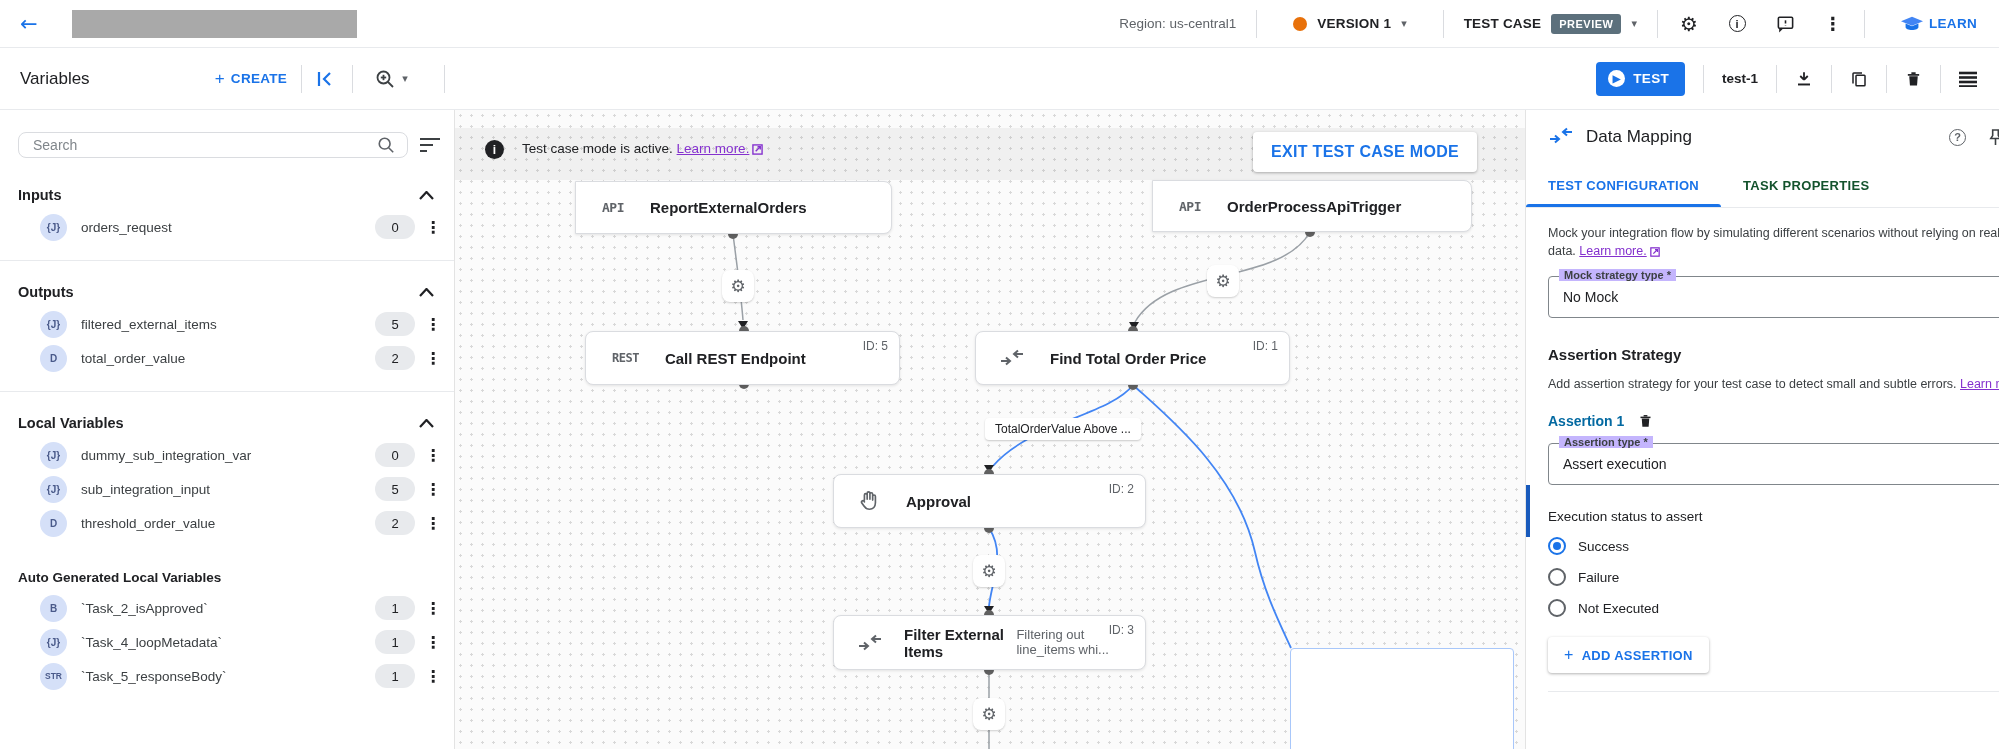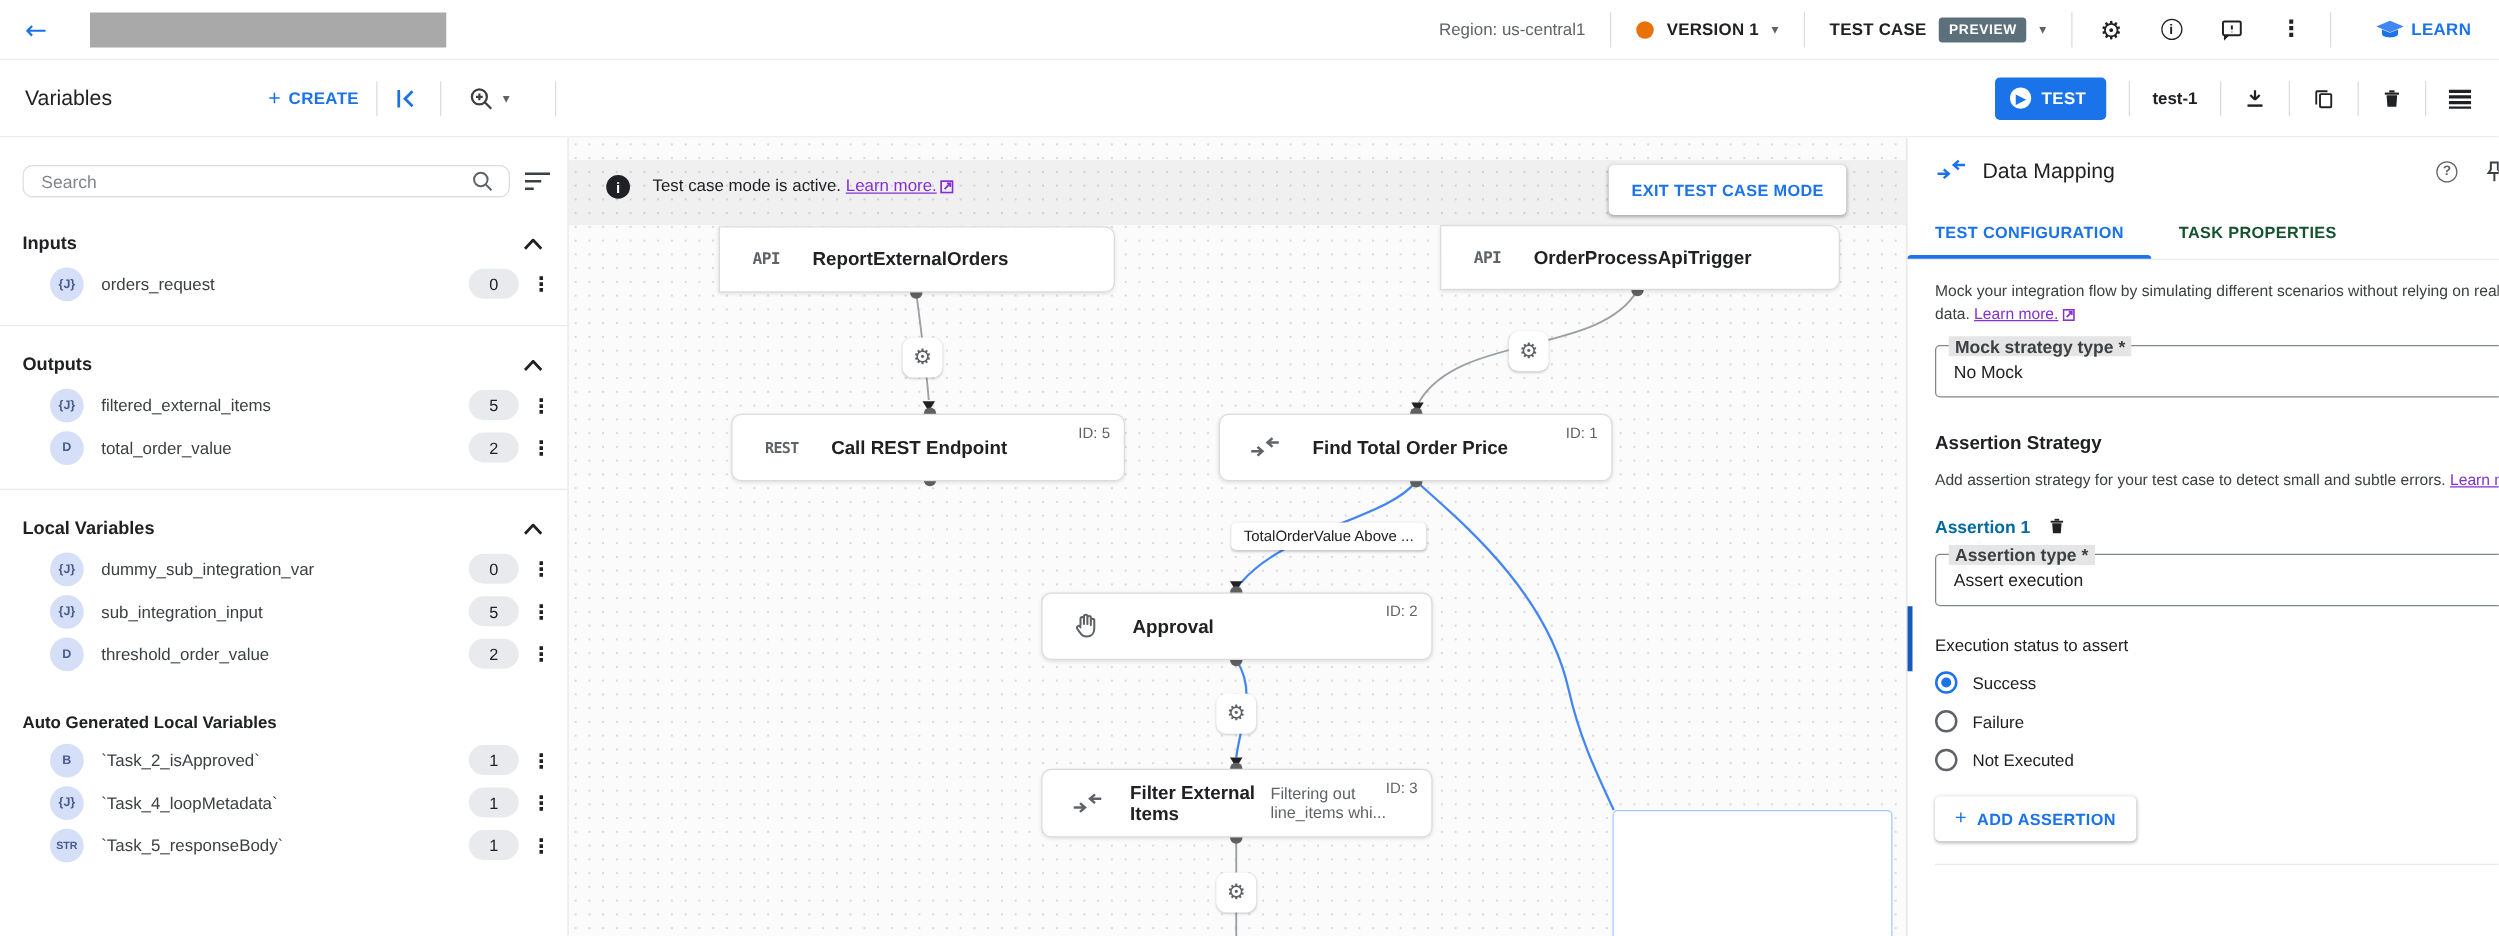--- a/index.html
+++ b/index.html
@@ -67,21 +67,21 @@
   .canvas { position:absolute; top:110px; left:455px; width:1070px; height:639px; background:#fbfbfb;
             background-image:radial-gradient(#d8d8d8 1.1px, transparent 1.1px); background-size:11px 11px; overflow:hidden; }
   .banner-band { position:absolute; top:18px; left:0; width:1070px; height:52px; background:rgba(60,64,67,0.06); }
   .banner-content { position:absolute; top:30px; left:30px; display:flex; align-items:center; gap:18px; }
   .banner-info { width:19px; height:19px; background:#202124; color:#fff; border-radius:50%; font-size:12px; font-weight:bold;
                  display:flex; align-items:center; justify-content:center; }
   .banner-text { font-size:13.5px; color:#202124; }
   .purple-link { color:#8430ce; text-decoration:underline; cursor:pointer; }
   .ext-ic { display:inline-block; vertical-align:-2px; margin-left:3px; }
   .exit-btn { position:absolute; right:48px; top:22px; height:40px; background:#fff; border:none; border-radius:4px;
-              box-shadow:0 1px 3px rgba(0,0,0,.3); color:#1a73e8; font-weight:bold; font-size:13px; letter-spacing:.3px;
+              box-shadow:0 1px 3px rgba(0,0,0,.3); color:#1a73e8; font-weight:bold; font-size:16px; letter-spacing:.3px;
               padding:0 18px; cursor:pointer; font-family:"Liberation Sans",sans-serif; }
   .edges { position:absolute; top:0; left:0; width:1070px; height:639px; pointer-events:none; }
 
   .node { position:absolute; background:#fff; border:1px solid #dadce0; border-radius:8px;
           box-shadow:0 1px 3px rgba(0,0,0,.10); display:flex; align-items:center; cursor:pointer; }
   .node-tab { position:absolute; left:-9px; top:0; width:18px; height:100%; background:#80868b; border-radius:8px 0 0 8px; z-index:-1; }
   .node.api-node { border-radius:0 8px 8px 0; }
   .api-badge { font-family:"DejaVu Sans Mono",monospace; font-weight:bold; font-size:13px; color:#5f6368; margin-left:26px; letter-spacing:-0.5px; }
   .node-title { font-size:15px; color:#202124; font-weight:bold; margin-left:26px; }
   .node-id { position:absolute; top:7px; right:11px; font-size:12px; color:#5f6368; }
@@ -106,21 +106,21 @@
                  color:#5f6368; display:flex; align-items:center; justify-content:center; }
   .tabs { display:flex; border-bottom:1px solid #e8eaed; height:44px; align-items:stretch; }
   .tab { font-size:13px; font-weight:bold; letter-spacing:.3px; color:#14532d; display:flex; align-items:center;
          padding:0 22px; cursor:pointer; position:relative; }
   .tab.active { color:#1a73e8; }
   .tab.active::after { content:""; position:absolute; left:0; right:0; bottom:0; height:3px; background:#1a73e8; border-radius:3px 3px 0 0; }
   .panel-body { padding:16px 24px 0 22px; position:relative; }
   .desc { font-size:12.5px; color:#3c4043; line-height:1.45; }
   .mfield { position:relative; border:1px solid #80868b; border-radius:4px; height:42px; margin-top:14px;
             display:flex; align-items:center; padding:0 14px; cursor:pointer; }
-  .mfield-label { position:absolute; top:-8px; left:10px; background:#e5e5e5; padding:0 5px; font-size:14px; font-weight:bold; color:#3c4043; }
+  .mfield-label { position:absolute; top:-8px; left:10px; background:#c4b5fd; padding:0 5px; font-size:11px; font-weight:bold; color:#3c4043; }
   .mfield-value { font-size:14px; color:#202124; flex:1; }
   .sec-row { display:flex; align-items:center; margin-top:28px; }
   .sec-title { font-size:15px; font-weight:bold; color:#202124; flex:1; }
   .assert-row { display:flex; align-items:center; gap:14px; margin-top:18px; }
   .assert-title { font-size:14px; font-weight:bold; color:#0369a1; }
   .status-label { font-size:13.5px; color:#202124; margin-top:24px; }
   .radio-row { display:flex; align-items:center; gap:12px; margin-top:13px; cursor:pointer; }
   .radio { width:18px; height:18px; border:2px solid #5f6368; border-radius:50%; position:relative; flex:0 0 18px; }
   .radio.checked { border-color:#1a73e8; }
   .radio.checked::after { content:""; position:absolute; left:3px; top:3px; width:8px; height:8px; border-radius:50%; background:#1a73e8; }
@@ -133,21 +133,21 @@
 </style>
 </head>
 <body>
 
 <div class="topbar">
   <span class="back-arrow">←</span>
   <div class="redacted"></div>
   <div class="spacer"></div>
   <span class="region-text">Region: us-central1</span>
   <div class="vdiv" style="margin:0 20px;"></div>
-  <div class="tb-group" style="margin:0;">
+  <div class="tb-group" style="margin:16px;">
     <span class="orange-dot"></span>
     <span class="bold-label">VERSION 1</span>
     <span class="caret">▾</span>
   </div>
   <div class="vdiv" style="margin:0 20px;"></div>
   <div class="tb-group" style="margin:0;">
     <span class="bold-label">TEST CASE</span>
     <span class="preview-badge">PREVIEW</span>
     <span class="caret">▾</span>
   </div>

